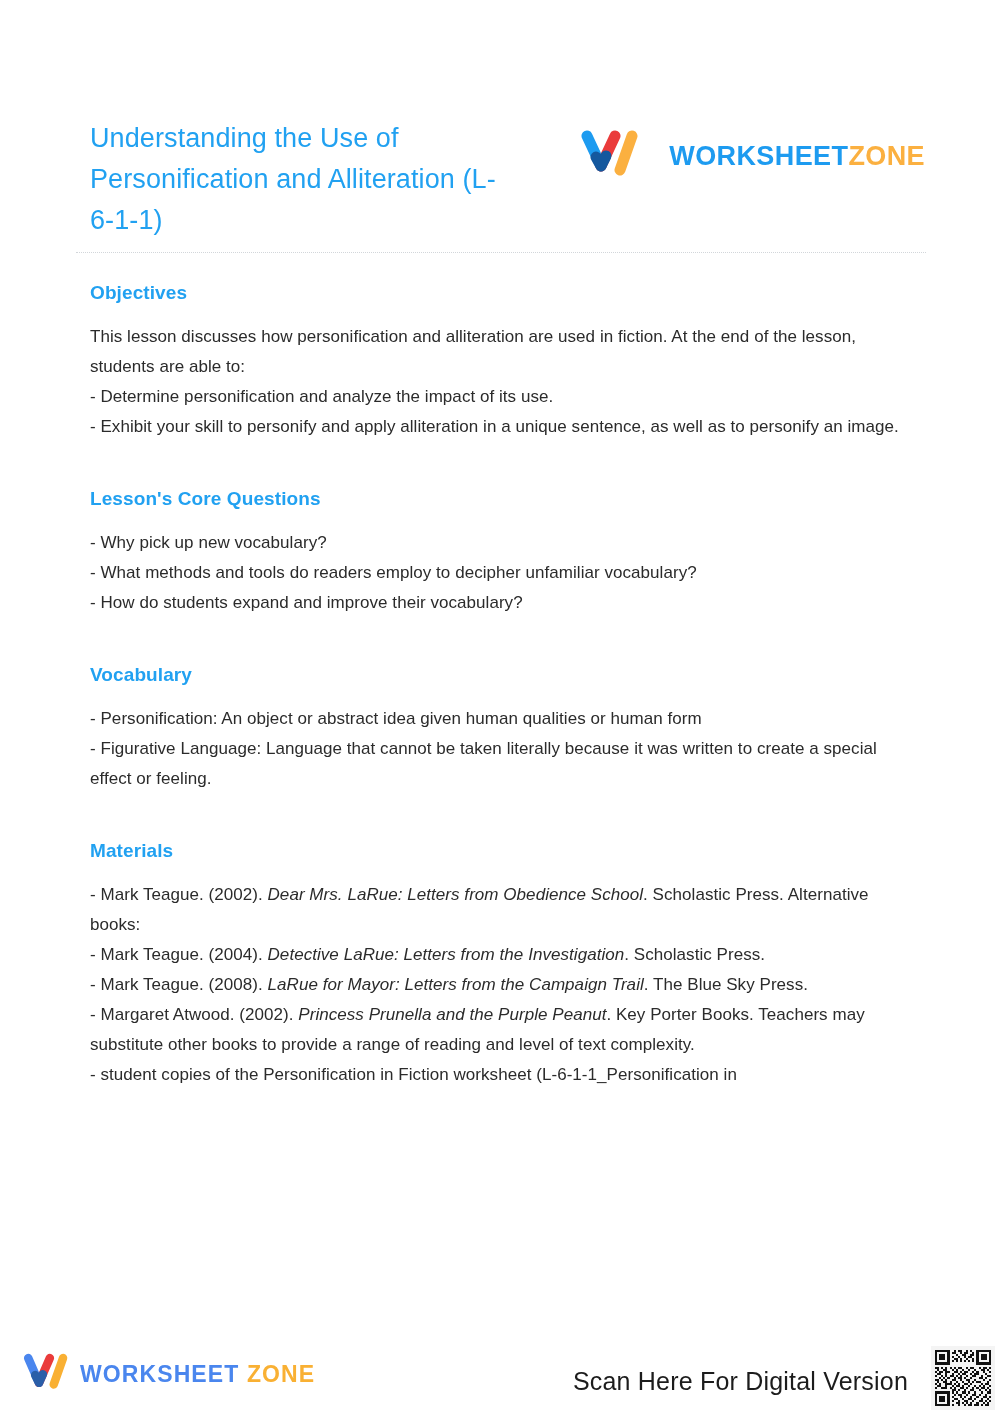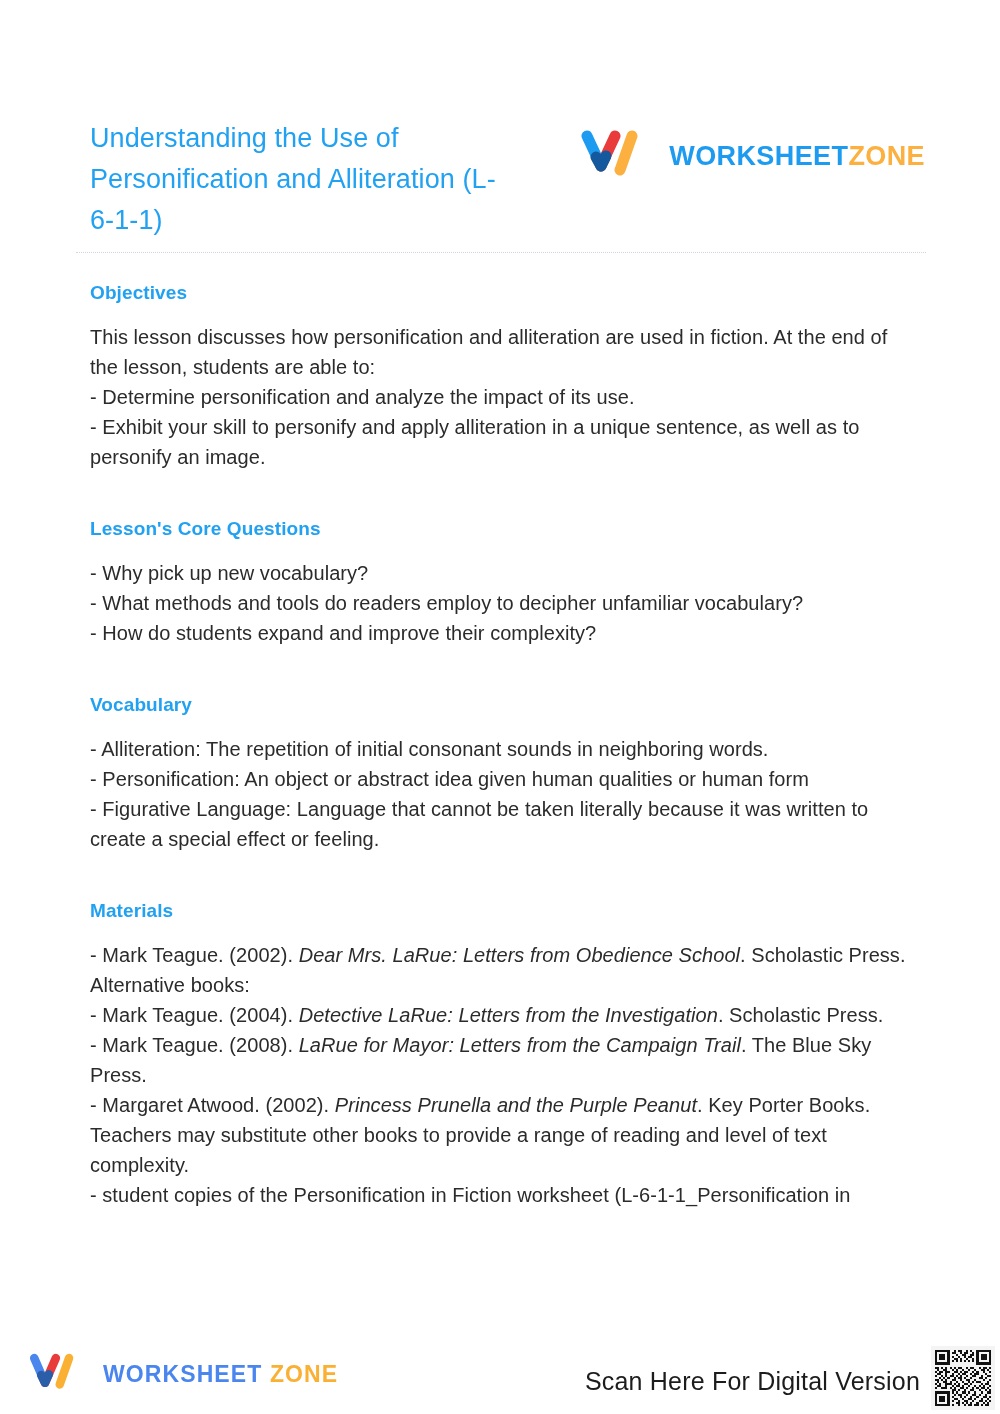--- a/index.html
+++ b/index.html
@@ -84,59 +84,59 @@
     font-size: 19px;
     font-weight: 700;
     line-height: 26px;
     margin: 0 0 16px 0;
     letter-spacing: 0.1px;
   }
   .section-heading.spaced { margin-top: 44px; }
 
   .para {
     color: #2b2b2b;
-    font-size: 20px;
+    font-size: 17px;
     line-height: 30px;
     margin: 0;
     letter-spacing: 0.05px;
   }
   .para .ital { font-style: italic; }
 
   .block { margin-bottom: 0; }
 
   
   .footer {
     position: absolute;
     left: 0;
     right: 0;
     bottom: 0;
     height: 96px;
     display: flex;
     align-items: center;
   }
   .footer-logo {
     position: absolute;
-    left: 28px;
+    left: 22px;
     bottom: 18px;
     display: flex;
     align-items: center;
-    gap: 27px;
+    gap: 10px;
   }
   .footer-word {
     font-size: 23px;
     font-weight: 700;
     letter-spacing: 1.1px;
     white-space: nowrap;
   }
   .footer-word .w-blue { color: #4a86ee; }
   .footer-word .w-orange { color: #f9b033; }
 
   .footer-scan {
     position: absolute;
-    right: 80px;
+    right: 92px;
     bottom: 18px;
     display: flex;
     align-items: center;
     gap: 10px;
     margin-top: 36px;
   }
   .scan-text {
     font-size: 25px;
     color: #1c1c1c;
     font-weight: 400;
@@ -184,25 +184,24 @@
       <h2 class="section-heading">Objectives</h2>
       <div class="block">
         <p class="para"><span>This lesson discusses how personification and alliteration are used in fiction. At the end of the lesson, students are able to:</span></p>
         <p class="para"><span>- Determine personification and analyze the impact of its use.</span></p>
         <p class="para"><span>- Exhibit your skill to personify and apply alliteration in a unique sentence, as well as to personify an image.</span></p>
       </div>
       <h2 class="section-heading spaced">Lesson's Core Questions</h2>
       <div class="block">
         <p class="para"><span>- Why pick up new vocabulary?</span></p>
         <p class="para"><span>- What methods and tools do readers employ to decipher unfamiliar vocabulary?</span></p>
-        <p class="para"><span>- How do students expand and improve their complexity?</span></p>
+        <p class="para"><span>- How do students expand and improve their vocabulary?</span></p>
       </div>
       <h2 class="section-heading spaced">Vocabulary</h2>
       <div class="block">
-        <p class="para"><span>- Alliteration: The repetition of initial consonant sounds in neighboring words.</span></p>
         <p class="para"><span>- Personification: An object or abstract idea given human qualities or human form</span></p>
         <p class="para"><span>- Figurative Language: Language that cannot be taken literally because it was written to create a special effect or feeling.</span></p>
       </div>
       <h2 class="section-heading spaced">Materials</h2>
       <div class="block">
         <p class="para"><span>- Mark Teague. (2002). </span><span class="ital">Dear Mrs. LaRue: Letters from Obedience School</span><span>. Scholastic Press. Alternative books:</span></p>
         <p class="para"><span>- Mark Teague. (2004). </span><span class="ital">Detective LaRue: Letters from the Investigation</span><span>. Scholastic Press.</span></p>
         <p class="para"><span>- Mark Teague. (2008). </span><span class="ital">LaRue for Mayor: Letters from the Campaign Trail</span><span>. The Blue Sky Press.</span></p>
         <p class="para"><span>- Margaret Atwood. (2002). </span><span class="ital">Princess Prunella and the Purple Peanut</span><span>. Key Porter Books. Teachers may substitute other books to provide a range of reading and level of text complexity.</span></p>
         <p class="para"><span>- student copies of the Personification in Fiction worksheet (L-6-1-1_Personification in</span></p>

